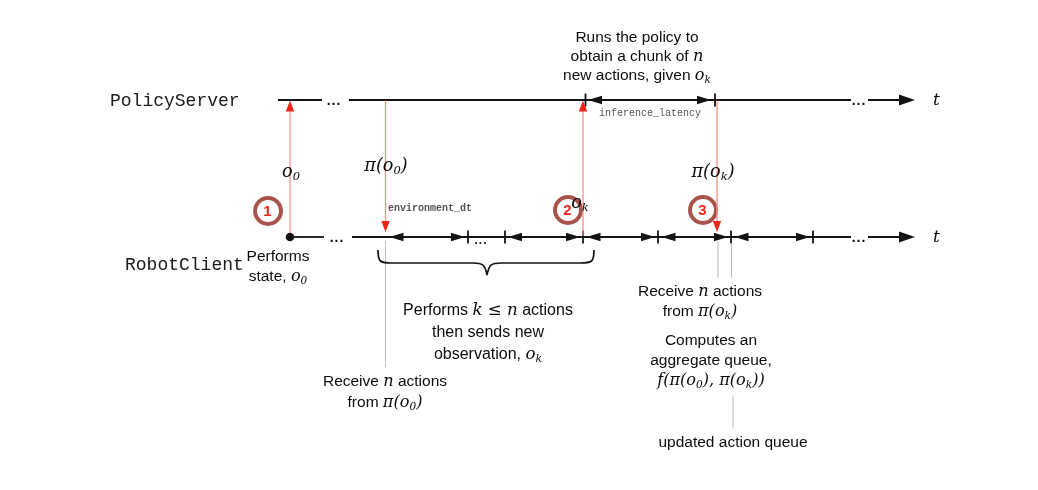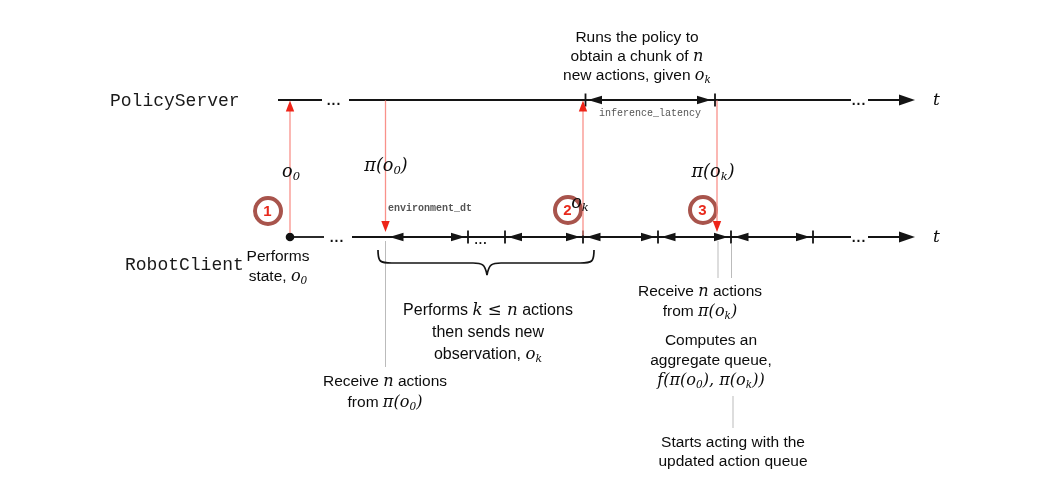--- a/index.html
+++ b/index.html
@@ -148,17 +148,16 @@
     <div><span>from </span><span class="math">π(o</span><span class="math sub">k</span><span class="math">)</span></div>
   </div>
 
   <div class="note" style="left:614px;top:330px;width:194px;">
     <div><span>Computes an</span></div>
     <div><span>aggregate queue,</span></div>
     <div><span class="math">f</span><span class="math">(π(o</span><span class="math sub">0</span><span class="math">), π(o</span><span class="math sub">k</span><span class="math">))</span></div>
   </div>
 
   <div class="note" style="left:640px;top:432px;width:186px;line-height:19px;">
-    <div><span>Starts acting with the</span></div>
     <div><span>updated action queue</span></div>
   </div>
 
 </div>
 
 </body></html>

